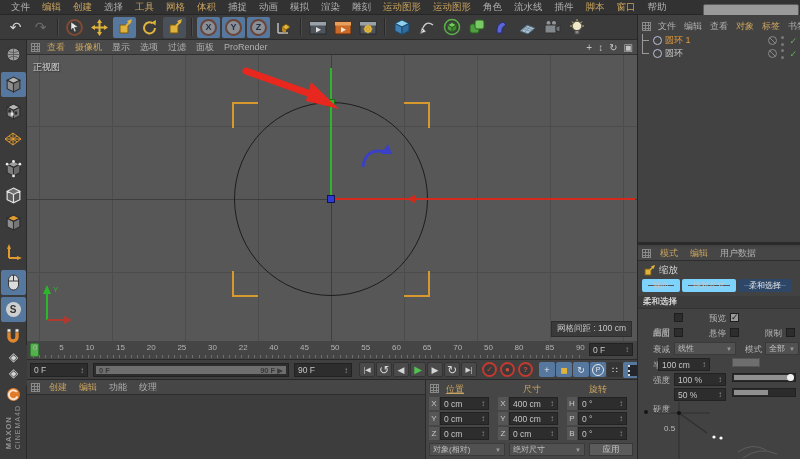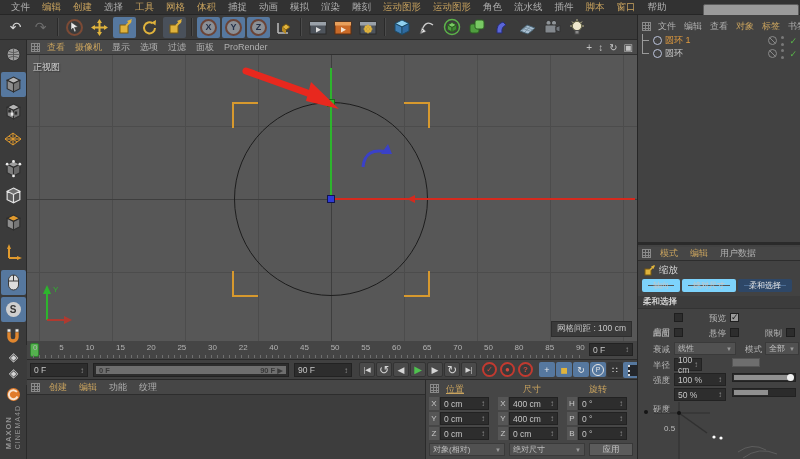--- a/index.html
+++ b/index.html
@@ -669,21 +669,21 @@
         <span>线性</span>
         <span class="arr">▼</span>
       </div>
     <span class="alabel" style="left:100px;top:329px;width:24px;">模式</span>
     <div class="dd" style="left:127px;top:327px;width:34px;">
         <span>全部</span>
         <span class="arr">▼</span>
       </div>
 
     <span class="alabel" style="left:4px;top:345px;">半径</span>
-    <div class="fld" style="left:36px;top:343px;width:28px;">
+    <div class="fld" style="left:20px;top:343px;width:52px;">
         <span>100 cm</span>
         <span class="spin">↕</span>
       </div>
     <span class="minibar" style="left:94px;top:343px;width:28px;"></span>
 
     <span class="alabel" style="left:4px;top:360px;">强度</span>
     <div class="fld" style="left:36px;top:358px;width:52px;">
         <span>100 %</span>
         <span class="spin">↕</span>
       </div>

